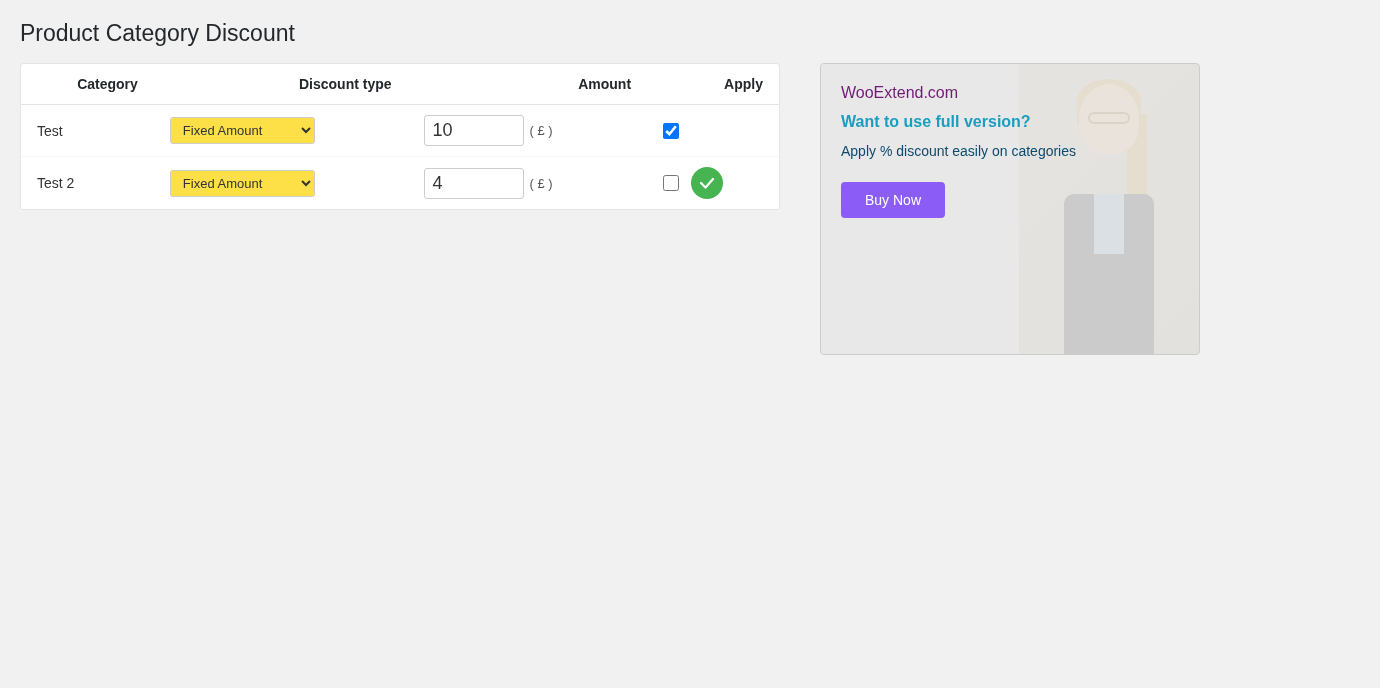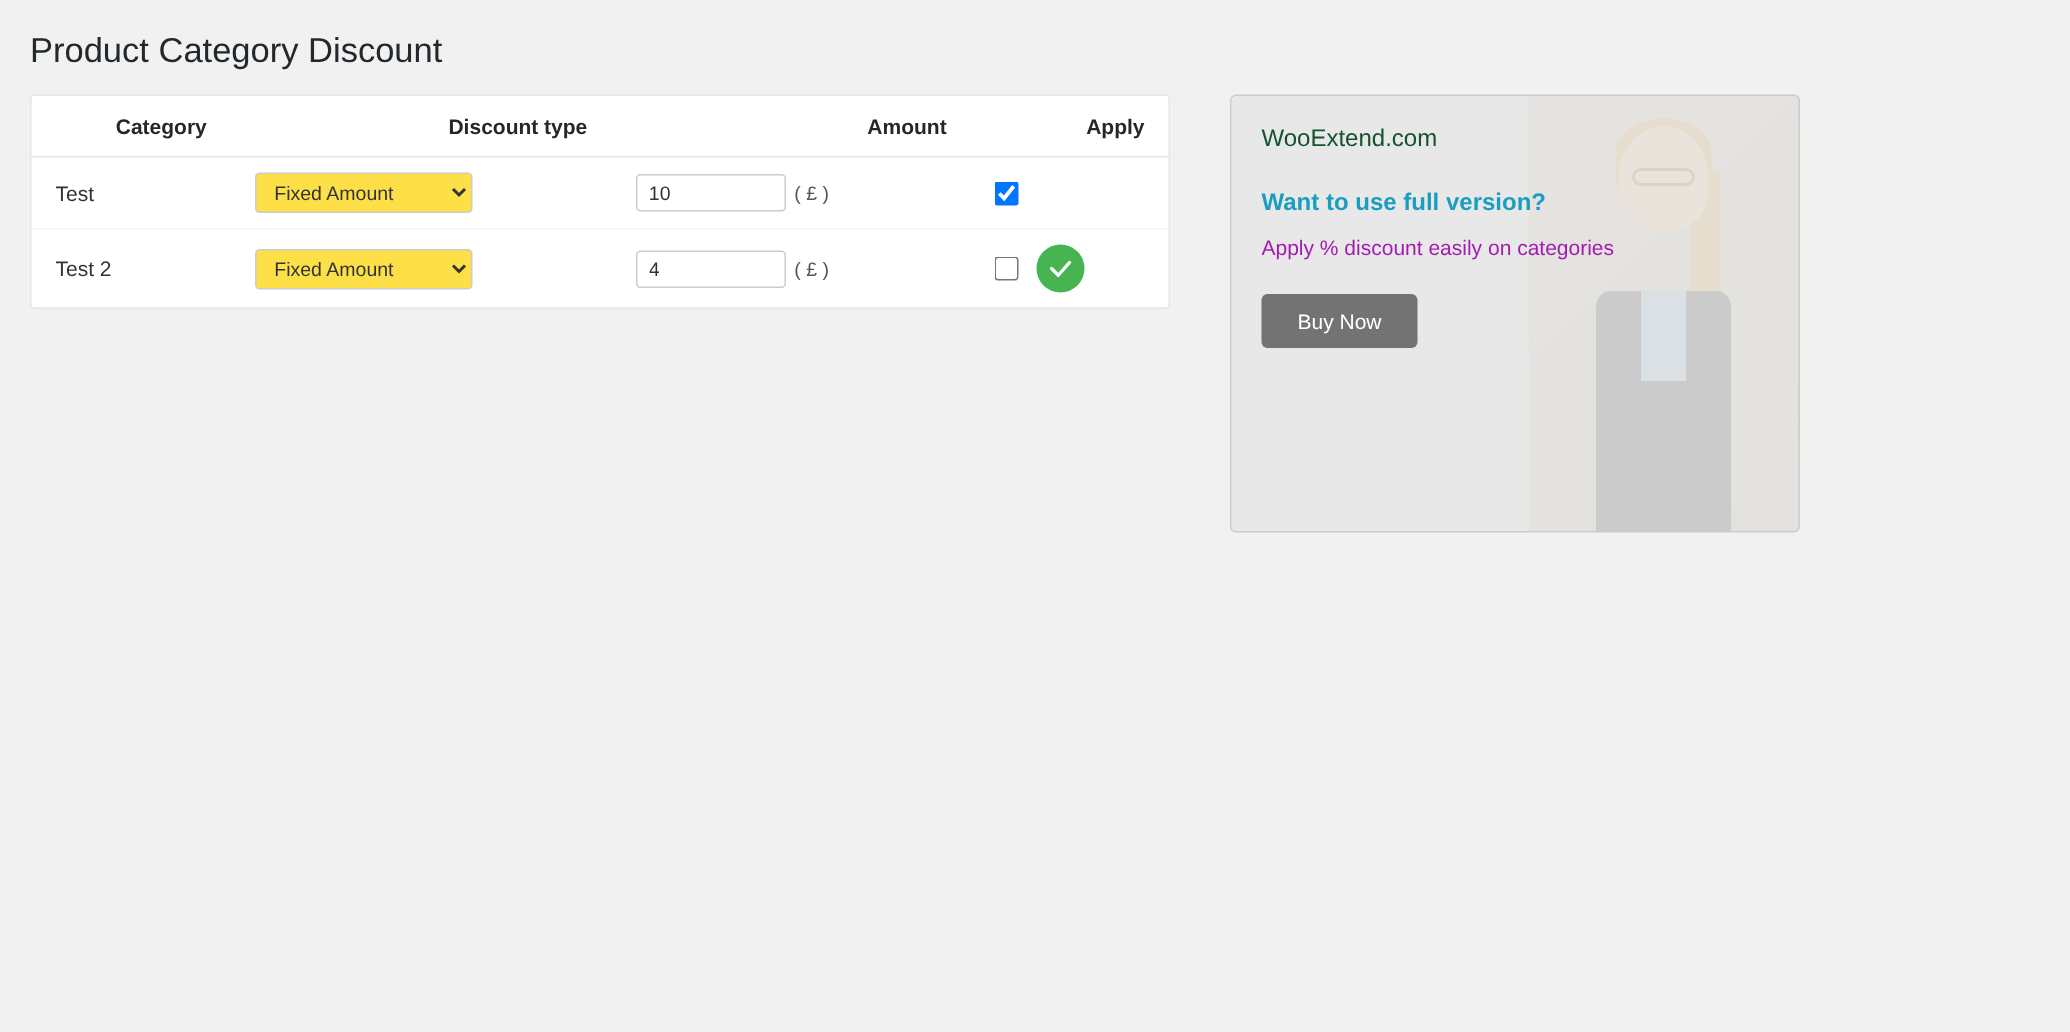--- a/index.html
+++ b/index.html
@@ -64,21 +64,21 @@
       color: #333;
       appearance: auto;
       cursor: pointer;
       min-width: 145px;
     }
     .amount-input {
       width: 100px;
       padding: 4px 8px;
       border: 1px solid #ccc;
       border-radius: 3px;
-      font-size: 13px;
+      font-size: 18px;
       color: #333;
     }
     .currency-label {
       margin: 0 6px;
       color: #555;
       font-size: 13px;
     }
     .amount-cell {
       display: flex;
       align-items: center;
@@ -125,39 +125,39 @@
     }
     .ad-content {
       padding: 20px 20px 20px 20px;
       flex: 1;
       position: relative;
       z-index: 2;
       background: rgba(232,232,232,0.85);
     }
     .ad-site-name {
       font-size: 16px;
-      color: #14532d;
-      margin-bottom: 24px;
+      color: #701a75;
+      margin-bottom: 10px;
       font-weight: 400;
     }
     .ad-headline {
       font-size: 16px;
       color: #1a9ec0;
       font-weight: 700;
       line-height: 1.2;
       margin-bottom: 10px;
     }
     .ad-subtext {
       font-size: 14px;
-      color: #a21caf;
+      color: #0c4a6e;
       line-height: 1.5;
       margin-bottom: 20px;
     }
     .ad-buy-btn {
-      background: #737373;
+      background: #8b5cf6;
       color: #fff;
       border: none;
       padding: 10px 24px;
       border-radius: 4px;
       font-size: 14px;
       cursor: pointer;
       font-weight: 500;
     }
     .ad-image-area {
       position: absolute;

